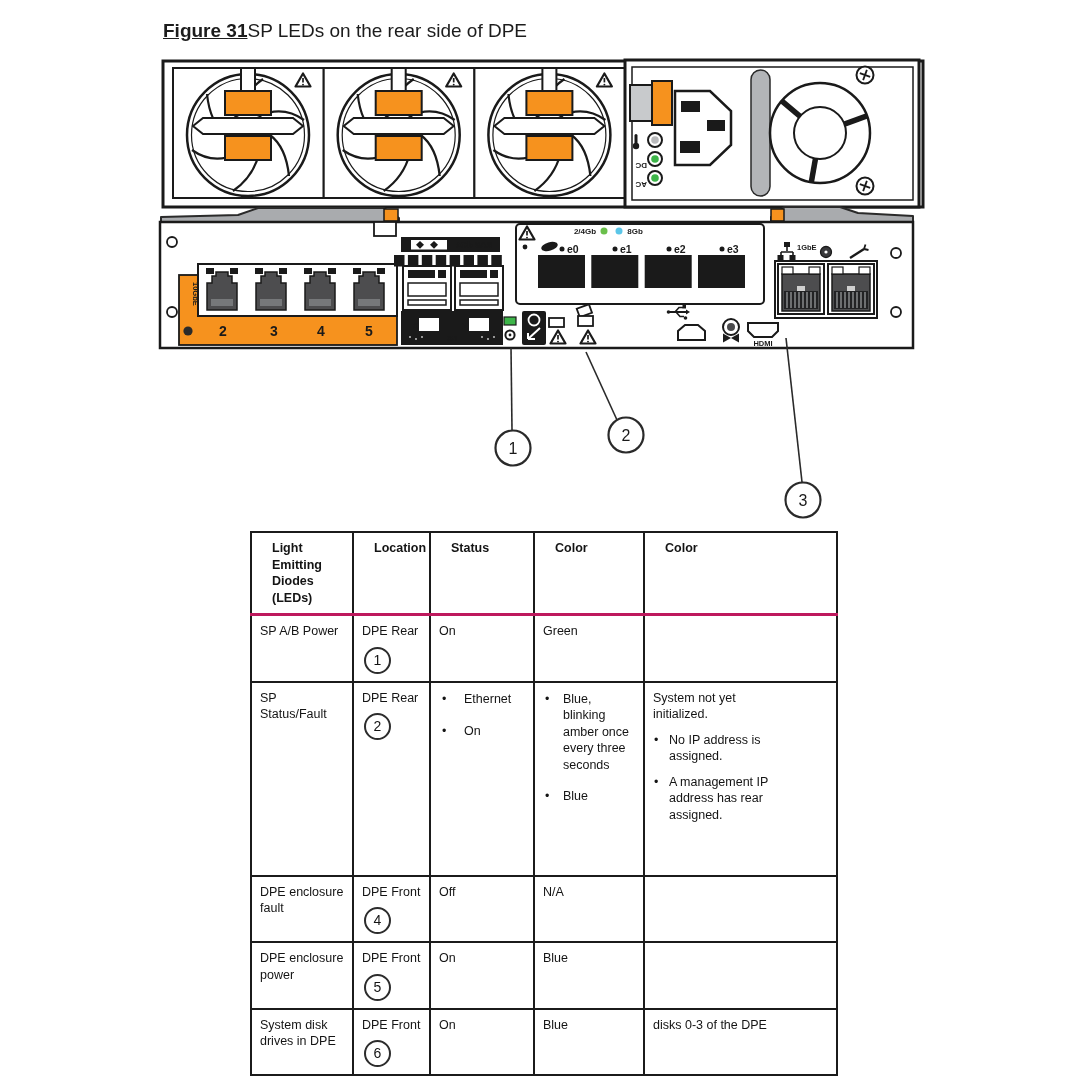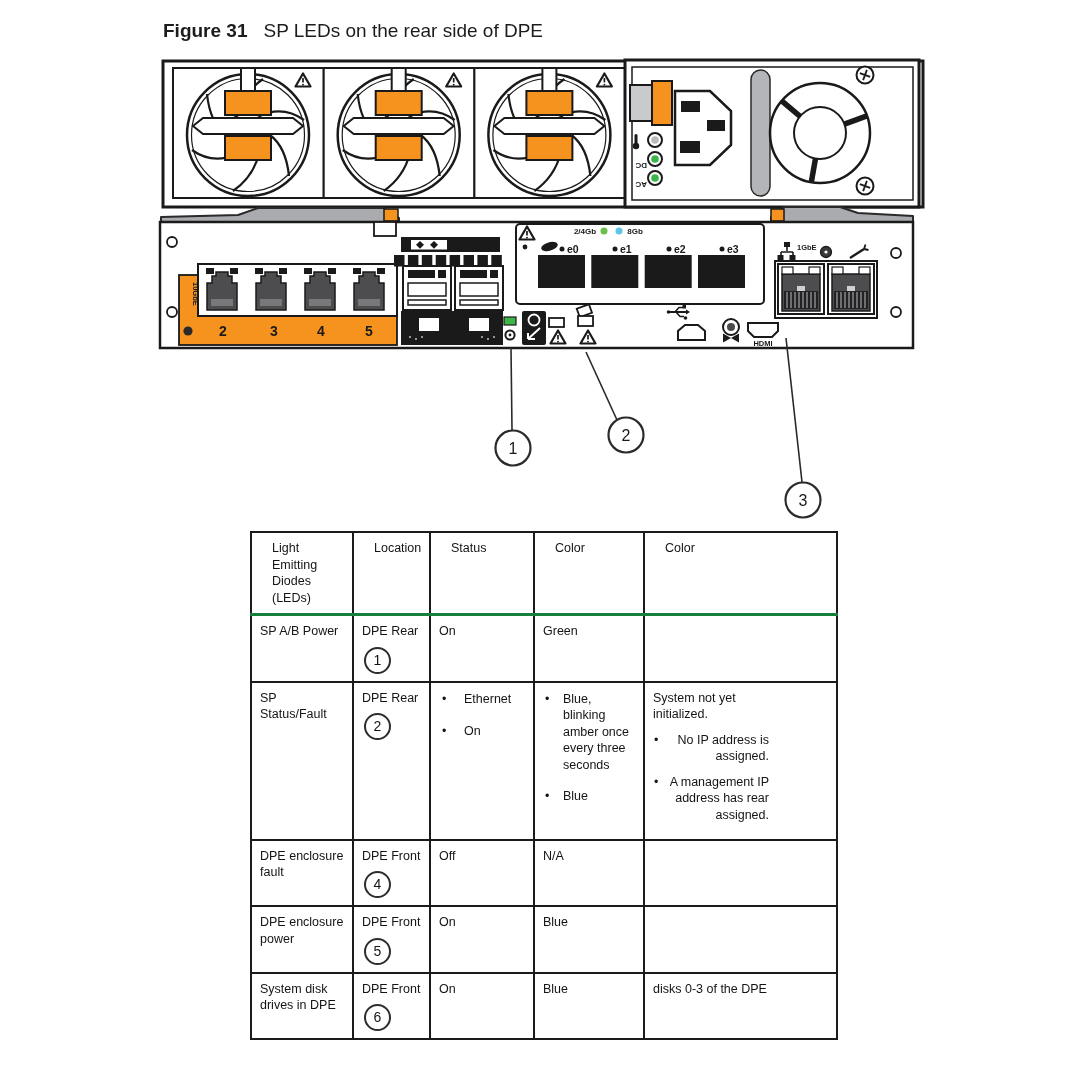--- a/index.html
+++ b/index.html
@@ -1,45 +1,45 @@
 <!DOCTYPE html>
 <html><head>
 <meta charset="utf-8">
 <style>
   html,body{margin:0;padding:0;background:#ffffff;}
   body{width:1080px;height:1080px;position:relative;font-family:"Liberation Sans",sans-serif;color:#1a1a1a;}
   .title{position:absolute;left:163px;top:20px;font-size:19px;color:#1c1c1c;white-space:nowrap;}
-  .title .flabel{font-weight:bold;margin-right:16px;}
+  .title .flabel{font-weight:bold;text-decoration:underline;}
   .diagram{position:absolute;left:158px;top:56px;width:770px;height:470px;}
   svg{font-family:"Liberation Sans",sans-serif;}
   svg text{fill:#1a1a1a;}
 
   table.led-table{position:absolute;left:250px;top:531px;width:586px;border-collapse:collapse;table-layout:fixed;font-size:12.5px;color:#141414;}
   .led-table th,.led-table td{border:2px solid #1b1b1b;vertical-align:top;text-align:left;padding:7px 8px;line-height:1.32;}
-  .led-table th{font-weight:normal;border-bottom:3px solid #15803d;padding-left:20px;}
+  .led-table th{font-weight:bold;border-bottom:3px solid #be185d;padding-left:20px;}
   .led-table thead tr{height:49px;}
   .led-table tbody tr:nth-child(1){height:64px;margin-left:44px;}
-  .led-table tbody tr:nth-child(2){height:158px;}
+  .led-table tbody tr:nth-child(2){height:194px;}
   .led-table tbody tr:nth-child(3){height:63px;}
   .led-table tbody tr:nth-child(4){height:64px;padding-left:32px;}
   .led-table tbody tr:nth-child(5){height:64px;padding-left:35px;}
   .led-table tbody tr:nth-child(6){height:63px;}
   .cell-text{line-height:1.32;}
   .notes-cell .cell-text{max-width:132px;}
   .callout-badge{width:27px;height:27px;border:2px solid #2c2c2c;border-radius:50%;display:flex;align-items:center;justify-content:center;font-size:14px;margin-top:7px;margin-left:2px;box-sizing:border-box;}
   .bullets{display:flex;flex-direction:column;margin-top:1px;}
   .bullets .bullet{display:flex;}
   .bullets .dot{flex:0 0 auto;}
   .bullets.status{gap:16px;padding-left:3px;}
   .bullets.status .dot{width:22px;}
   .bullets.color{gap:15px;padding-left:2px;}
   .bullets.color .dot{width:18px;}
   .bullets.notes{gap:9px;margin-top:9px;padding-left:1px;}
   .bullets.notes .dot{width:15px;}
-  .bullets.notes .btext{max-width:100px;text-align:right;}
+  .bullets.notes .btext{max-width:100px;}
 </style>
 </head>
 <body>
 
 <div class="title">
   <span class="flabel">Figure 31</span><span>SP LEDs on the rear side of DPE</span>
 </div>
 
 <div class="diagram">
 <svg width="770" height="470" viewBox="0 0 770 470">

